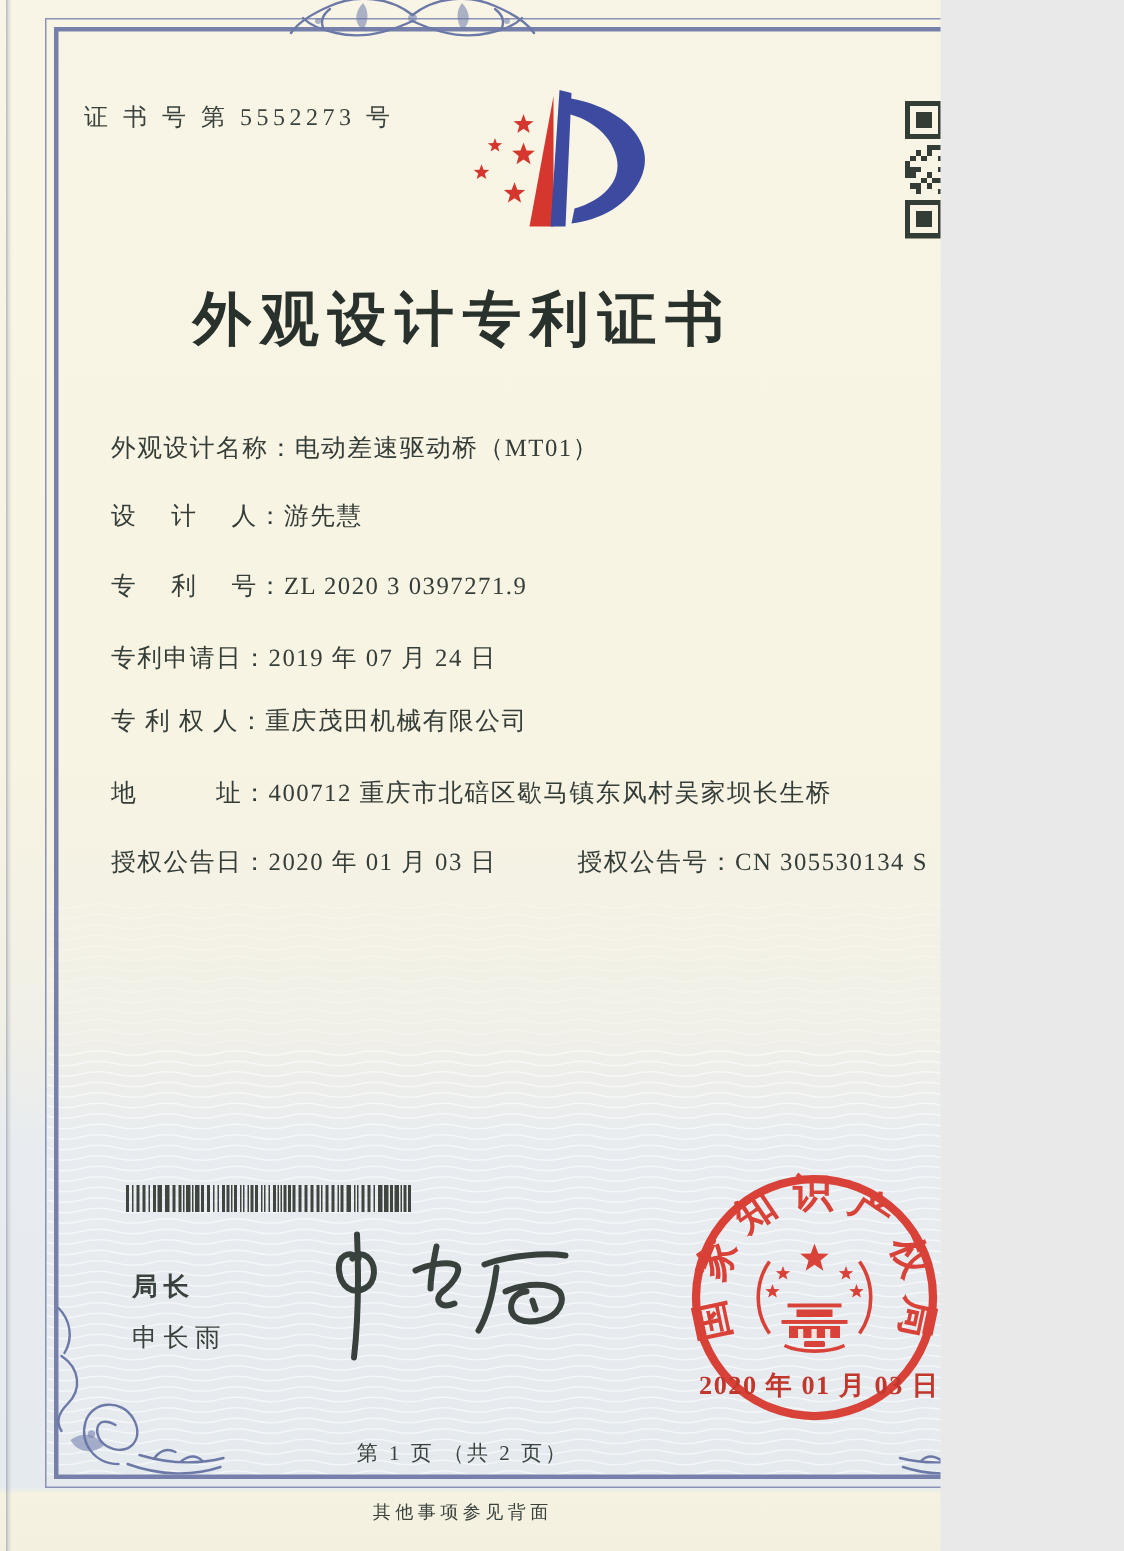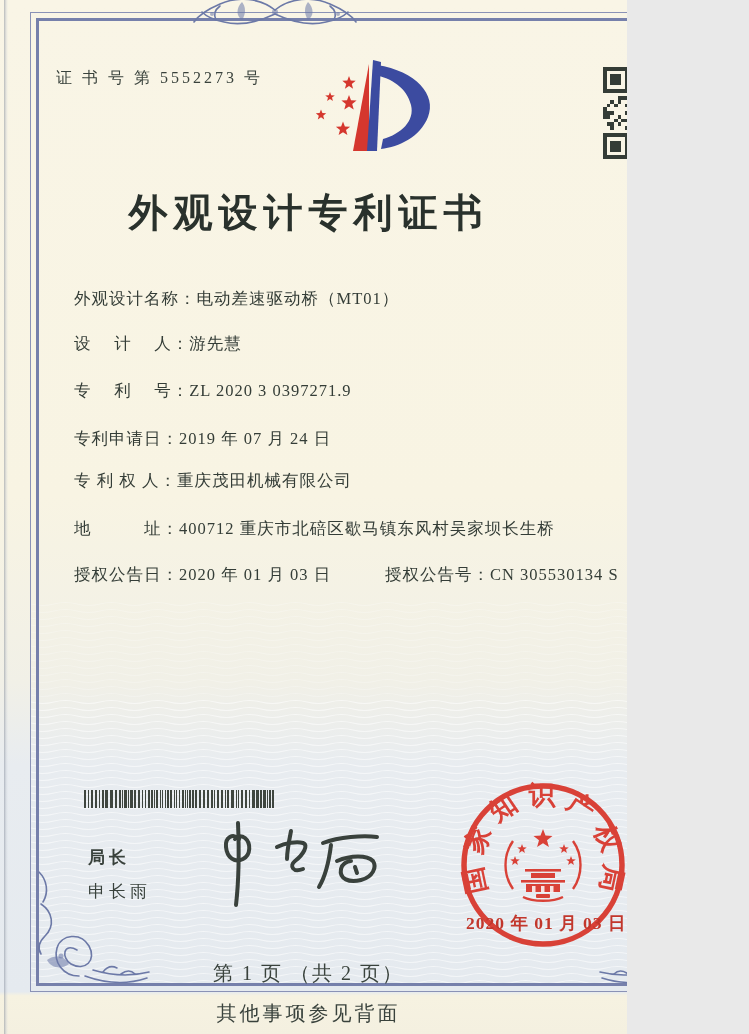--- a/index.html
+++ b/index.html
@@ -29,23 +29,23 @@
   .paras{position:absolute;left:68px;top:597px;width:622px;color:#3a433c;}
   .paras p{margin:0;font-size:16px;line-height:33px;text-indent:2em;text-align:justify;}
   #barcode{position:absolute;left:84px;top:790px;width:196px;height:18px;}
   .sig-title{position:absolute;left:88px;top:846px;font-size:17px;letter-spacing:4px;color:#39423c;font-weight:bold;}
   .sig-name{position:absolute;left:88px;top:880px;font-size:17px;letter-spacing:4px;color:#39423c;}
   #signature{position:absolute;left:205px;top:816px;width:190px;height:102px;}
   #seal{position:absolute;left:451px;top:773px;width:184px;height:184px;opacity:.93;}
   .seal-date{position:absolute;left:466px;top:911px;font-size:17.5px;letter-spacing:1px;
     color:#c2372c;font-weight:bold;white-space:nowrap;}
   .page-num{position:absolute;left:0;right:10px;top:960px;text-align:center;
-    font-size:20px;letter-spacing:2px;color:#39423c;}
+    font-size:14px;letter-spacing:2px;color:#39423c;}
   .back-note{position:absolute;left:0;right:10px;top:1000px;text-align:center;
-    font-size:20px;letter-spacing:3px;color:#39423c;}
+    font-size:12px;letter-spacing:3px;color:#39423c;}
   .flourish{position:absolute;}
   .fl-left{left:33px;top:864px;}
   .fl-right{left:598px;top:864px;transform:scaleX(-1);}
   .fl-top{left:190px;top:-6px;}
   .orn{stroke:#6c79a7;stroke-width:1.6;fill:none;stroke-linecap:round;}
   .orn-fill{fill:rgba(108,121,167,.55);stroke:none;}
   .seal-red{fill:#d8352a;}
 </style>
 </head>
 <body>

